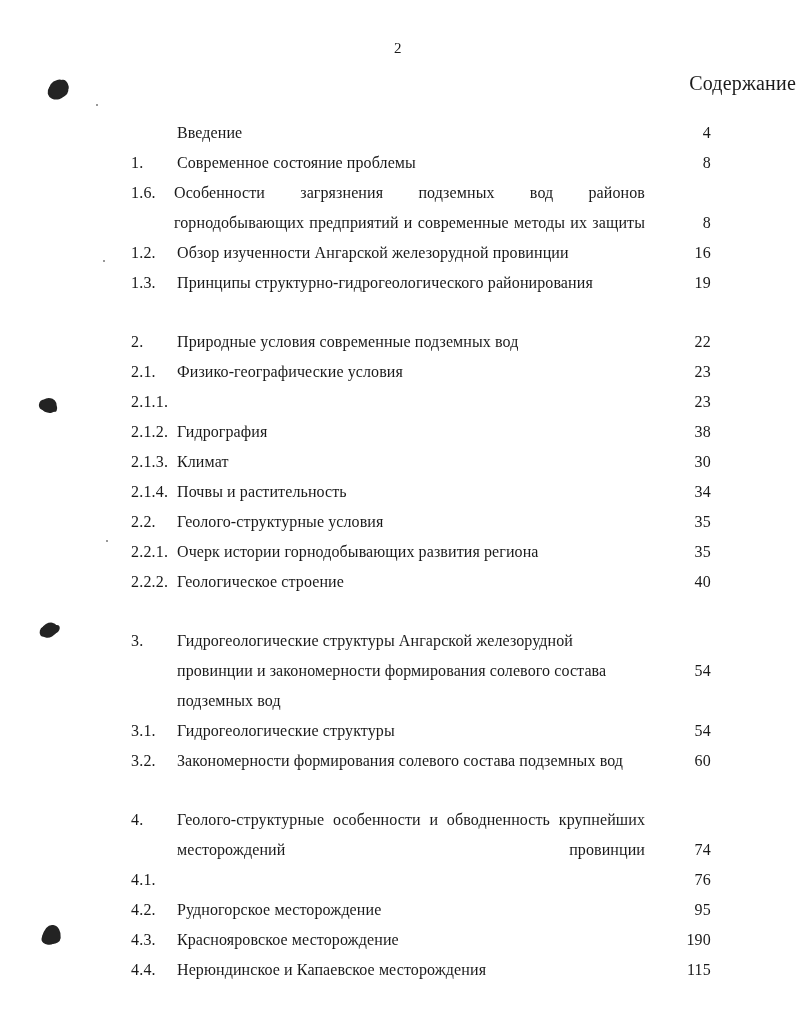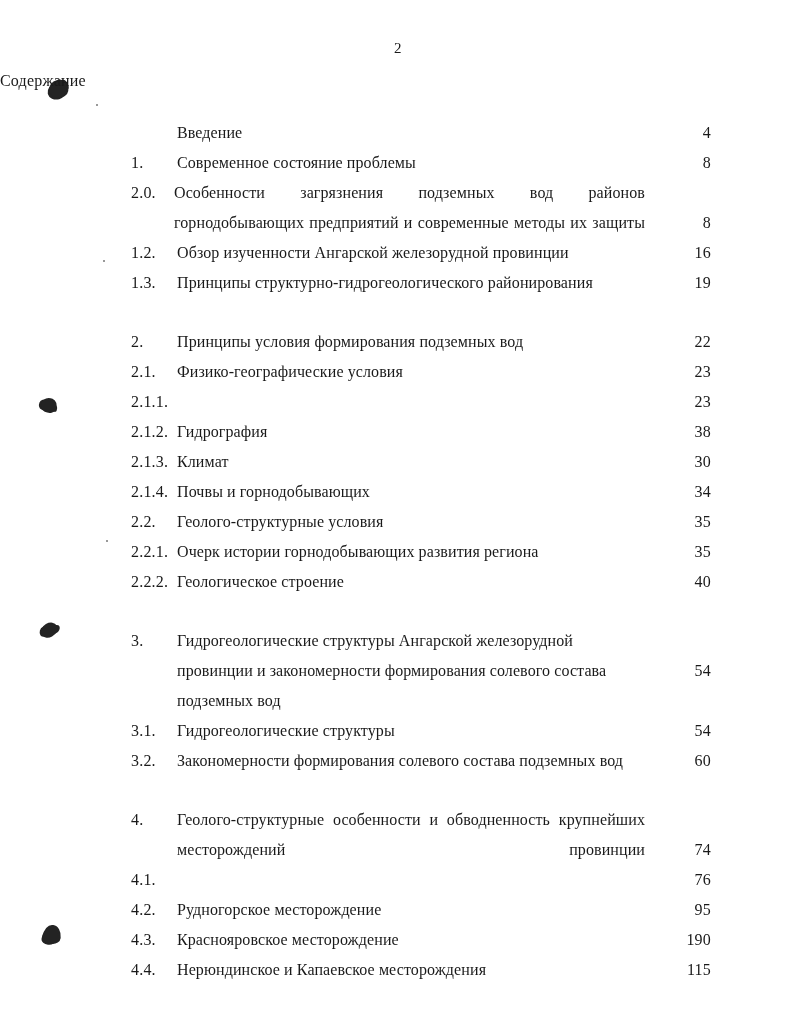--- a/index.html
+++ b/index.html
@@ -68,22 +68,22 @@
     left: 0; right: 0;
     top: 40px;
     text-align: center;
     font-size: 15px;
     letter-spacing: 0.3px;
   }
   .doc-title {
     position: absolute;
     left: 0; right: 0;
     top: 72px;
-    text-align: left;
-    font-size: 16px;
+    text-align: right;
+    font-size: 20px;
     letter-spacing: 0.2px;
   }
 
   
   .toc {
     position: absolute;
     left: 131px;
     top: 118px;
     width: 580px;
   }
@@ -166,21 +166,21 @@
           </div>
         </div>
         <div class="toc-entry one-line">
           <div class="num">1.</div>
           <div class="body-col">
             <div class="label">Современное состояние проблемы</div>
             <div class="page-no">8</div>
           </div>
         </div>
         <div class="toc-entry two-line nudge-left">
-          <div class="num">2.0.</div>
+          <div class="num">1.6.</div>
           <div class="body-col">
             <div class="label justified">Особенности загрязнения подземных вод районов горнодобывающих предприятий и современные методы их защиты</div>
             <div class="page-no">8</div>
           </div>
         </div>
         <div class="toc-entry one-line">
           <div class="num">1.2.</div>
           <div class="body-col">
             <div class="label">Обзор изученности Ангарской железорудной провинции</div>
             <div class="page-no">16</div>
@@ -192,21 +192,21 @@
             <div class="label">Принципы структурно-гидрогеологического районирования</div>
             <div class="page-no">19</div>
           </div>
         </div>
       </div>
       <div class="toc-gap"></div>
       <div class="toc-group">
         <div class="toc-entry one-line">
           <div class="num">2.</div>
           <div class="body-col">
-            <div class="label">Принципы условия формирования подземных вод</div>
+            <div class="label">Природные условия современные подземных вод</div>
             <div class="page-no">22</div>
           </div>
         </div>
         <div class="toc-entry one-line">
           <div class="num">2.1.</div>
           <div class="body-col">
             <div class="label">Физико-географические условия</div>
             <div class="page-no">23</div>
           </div>
         </div>
@@ -226,21 +226,21 @@
         <div class="toc-entry one-line">
           <div class="num">2.1.3.</div>
           <div class="body-col">
             <div class="label">Климат</div>
             <div class="page-no">30</div>
           </div>
         </div>
         <div class="toc-entry one-line">
           <div class="num">2.1.4.</div>
           <div class="body-col">
-            <div class="label">Почвы и горнодобывающих</div>
+            <div class="label">Почвы и растительность</div>
             <div class="page-no">34</div>
           </div>
         </div>
         <div class="toc-entry one-line">
           <div class="num">2.2.</div>
           <div class="body-col">
             <div class="label">Геолого-структурные условия</div>
             <div class="page-no">35</div>
           </div>
         </div>

